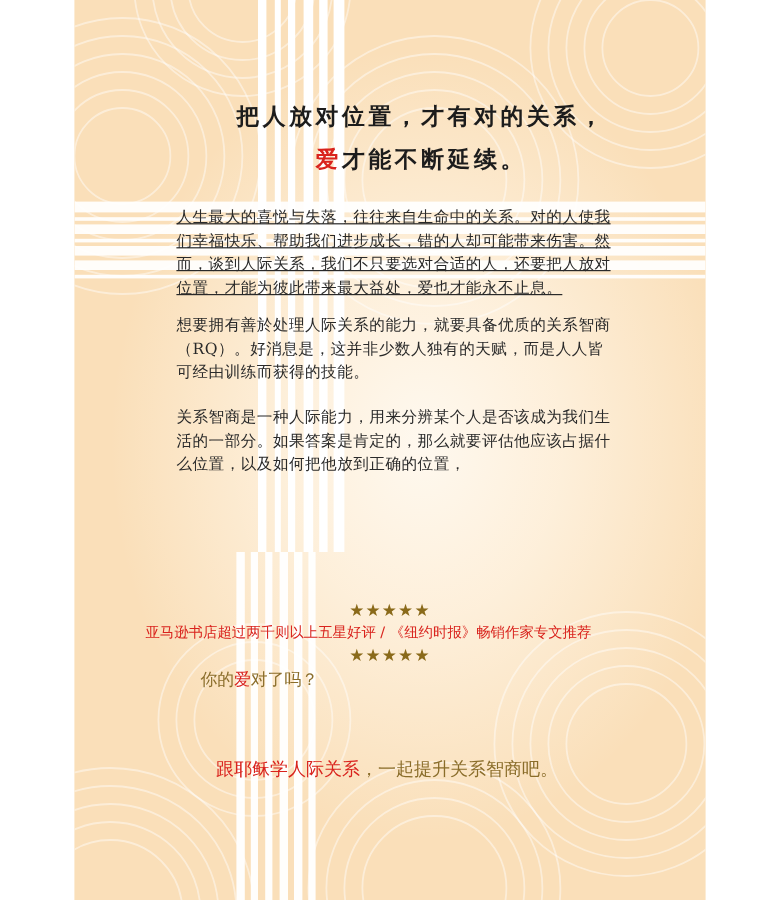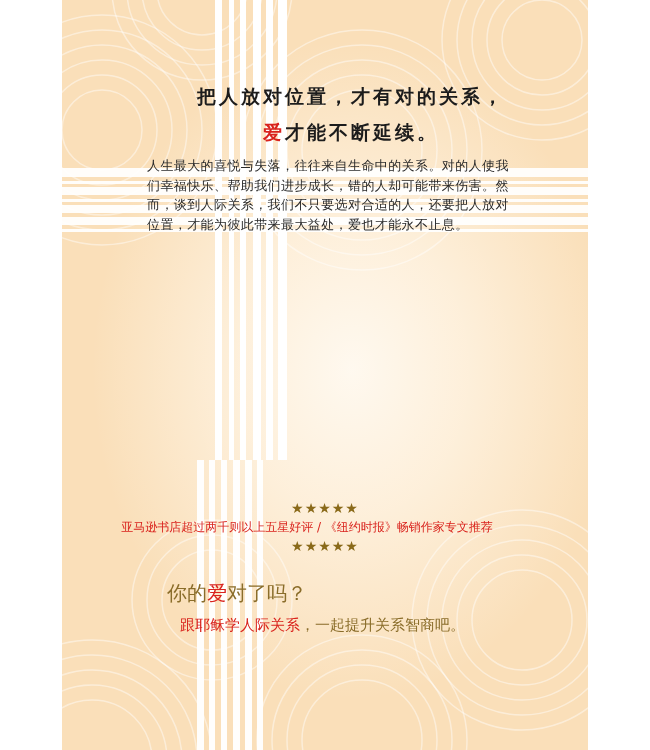--- a/index.html
+++ b/index.html
@@ -22,23 +22,23 @@
     font-size: 19px; color: #1c1c1c; letter-spacing: 3px; font-weight: bold;
   }
   .title .red { color: #d9231d; }
   .para {
     position: absolute; left: 85px; width: 365px;
     font-size: 13px; line-height: 19.5px; color: #2a2a2a; letter-spacing: 0.4px;
   }
   .stars { position: absolute; left: 0; width: 526px; text-align: center; color: #8a6a1a; font-size: 14px; letter-spacing: 1px; }
   .promo { position: absolute; left: 0; width: 490px; text-align: center; color: #d9231d; font-size: 12px;
            font-family: "DejaVu Sans", "Liberation Sans", sans-serif; }
-  .q1 { position: absolute; left: 105px; top: 580px; font-size: 20px; color: #8a6d2a;
+  .q1 { position: absolute; left: 105px; top: 558px; font-size: 14px; color: #8a6d2a;
         font-family: "DejaVu Sans", "Liberation Sans", sans-serif; }
-  .q2 { position: absolute; left: 118px; top: 616px; font-size: 15px; color: #8a6d2a;
+  .q2 { position: absolute; left: 118px; top: 632px; font-size: 15px; color: #8a6d2a;
         font-family: "DejaVu Sans", "Liberation Sans", sans-serif; }
   .red { color: #d9231d; }
 </style>
 </head>
 <body>
 
 <div class="page">
 
   <svg class="swirls" viewBox="0 0 526 750" xmlns="http://www.w3.org/2000/svg">
     <g fill="none" stroke="rgba(255,255,255,0.45)" stroke-width="1.5">
@@ -118,21 +118,23 @@
     <span style="top:205px;height:8px"></span>
     <span style="top:217px;height:8px"></span>
     <span style="top:229px;height:3px"></span>
   </div>
 
   <div class="title" style="top:84px;">把人放对位置，才有对的关系，</div>
   <div class="title" style="top:120px;">
     <span class="red">爱</span><span>才能不断延续。</span>
   </div>
 
-  <div class="para" style="top:156px;">人生最大的喜悦与失落，往往来自生命中的关系。对的人使我们幸福快乐、帮助我们进步成长，错的人却可能带来伤害。然而，谈到人际关系，我们不只要选对合适的人，还要把人放对位置，才能为彼此带来最大益处，爱也才能永不止息。</div>
+  <div class="para" style="top:172px;text-decoration:underline;">人生最大的喜悦与失落，往往来自生命中的关系。对的人使我们幸福快乐、帮助我们进步成长，错的人却可能带来伤害。然而，谈到人际关系，我们不只要选对合适的人，还要把人放对位置，才能为彼此带来最大益处，爱也才能永不止息。</div>
+  <div class="para" style="top:262px;">想要拥有善於处理人际关系的能力，就要具备优质的关系智商（RQ）。好消息是，这并非少数人独有的天赋，而是人人皆可经由训练而获得的技能。</div>
+  <div class="para" style="top:339px;">关系智商是一种人际能力，用来分辨某个人是否该成为我们生活的一部分。如果答案是肯定的，那么就要评估他应该占据什么位置，以及如何把他放到正确的位置，</div>
 
   <div class="stars" style="top:500px;">★★★★★</div>
   <div class="promo" style="top:519px;">亚马逊书店超过两千则以上五星好评 / 《纽约时报》畅销作家专文推荐</div>
   <div class="stars" style="top:538px;">★★★★★</div>
 
   <div class="q1">
     <span>你的</span><span class="red">爱</span><span>对了吗？</span>
   </div>
   <div class="q2">
     <span class="red">跟耶稣学人际关系</span><span>，一起提升关系智商吧。</span>

